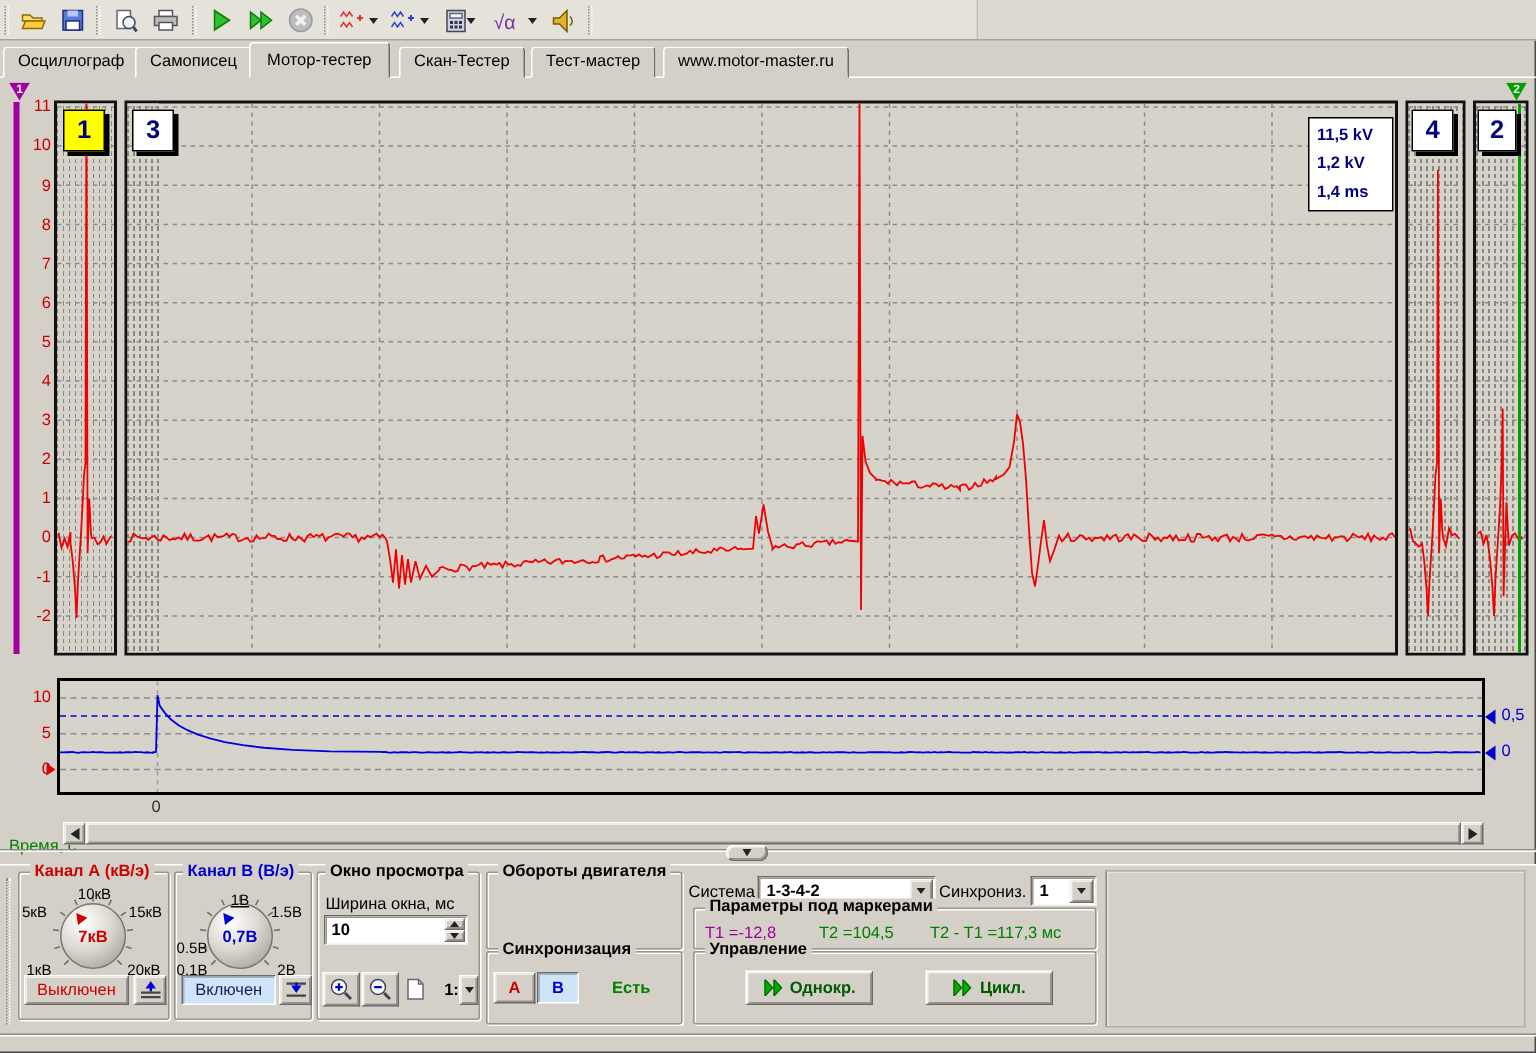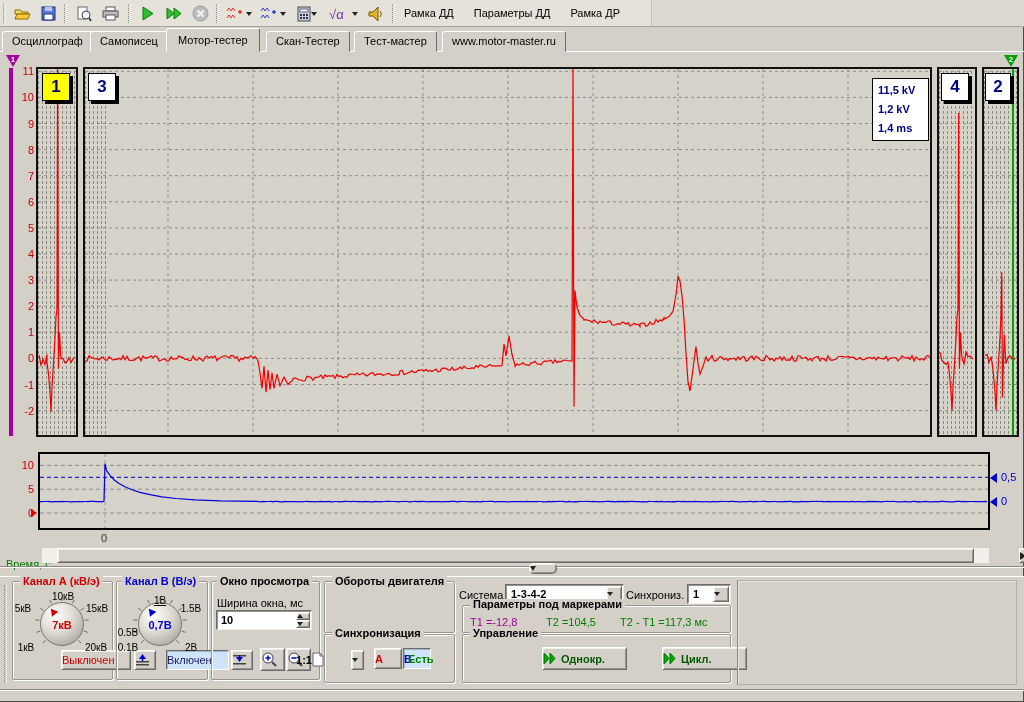--- a/index.html
+++ b/index.html
@@ -26,21 +26,21 @@
 .chip{position:absolute;top:73px;width:28px;height:28px;background:#fff;border:1px solid #000;box-shadow:3px 3px 0 #000;color:#000080;font-weight:bold;font-size:17px;text-align:center;line-height:26px;z-index:5;}
 .flag{position:absolute;width:14px;height:12px;clip-path:polygon(0 0,100% 0,50% 100%);color:#fff;font-size:8px;font-weight:bold;text-align:center;line-height:9px;z-index:6;}
 .ytick{position:absolute;width:26px;text-align:right;color:#cc0000;font-size:11px;}
 .tri-up{width:0;height:0;border-left:3px solid transparent;border-right:3px solid transparent;border-bottom:5px solid #222;}
 .tri-down{width:0;height:0;border-left:3px solid transparent;border-right:3px solid transparent;border-top:5px solid #222;}
 .tri-left{width:0;height:0;border-top:4px solid transparent;border-bottom:4px solid transparent;border-right:6px solid #222;}
 .tri-right{width:0;height:0;border-top:4px solid transparent;border-bottom:4px solid transparent;border-left:6px solid #222;}
 .knob{position:absolute;width:44px;height:44px;border-radius:50%;border:1px solid #7a766e;background:radial-gradient(circle at 35% 28%,#ffffff,#dcd9d1 45%,#aaa69e 85%,#8f8b83);}
 .knoblabel{position:absolute;font-size:10px;text-align:center;white-space:nowrap;}
 .kmark{position:absolute;width:0;height:0;border-left:4px solid transparent;border-right:4px solid transparent;z-index:2;}
-.btn{display:flex;align-items:center;cursor:default;margin-left:45px;}
+.btn{display:flex;align-items:center;justify-content:center;cursor:default;}
 .combolab{position:absolute;line-height:12px;}
 </style>
 </head>
 <body>
 
 <div id="screen">
 
   <div class="toolbar">
     <div class="tb-band"></div>
     <div class="grip" style="left:3px"></div>
@@ -128,21 +128,20 @@
         </svg>
         <span class="caret"></span>
       </div>
     <div class="tbtn" style="left:364px">
         <svg width="16" height="16">
           <path d="M1 6 h4 l5 -5 v14 l-5 -5 h-4 Z" fill="#e0b32c" stroke="#7a5c00"></path>
           <path d="M12 5 q3 3 0 6" fill="none" stroke="#7a5c00"></path>
         </svg>
       </div>
     <div class="grip" style="left:392px"></div>
-    <div class="abs" id="menu" style="left:404px;top:7px"><span class="menuitem">Рамка ДД</span><span class="menuitem">Параметры ДД</span><span class="menuitem">Рамка ДР</span></div>
   </div>
 
   <div class="tabbar">
     <div class="tabline"></div>
     <div id="tabs">
         <div class="tab" style="left: 2px;">Осциллограф</div>
         <div class="tab" style="left: 90px;">Самописец</div>
         <div class="tab active" style="left: 166px;">Мотор-тестер</div>
         <div class="tab" style="left: 266px;">Скан-Тестер</div>
         <div class="tab" style="left: 354px;">Тест-мастер</div>

